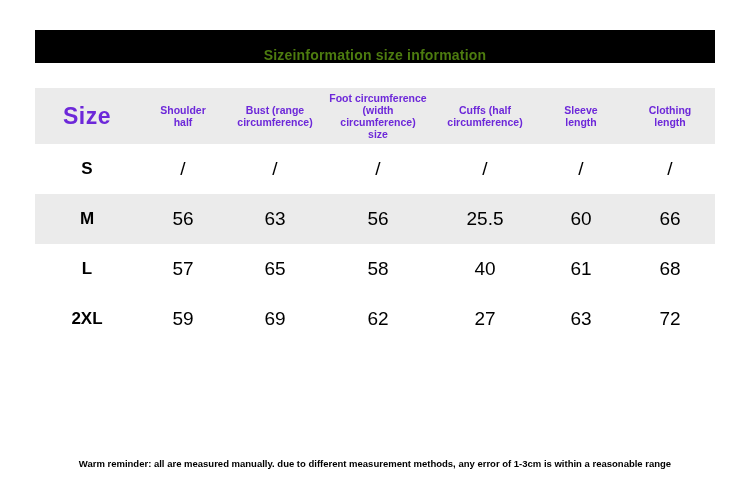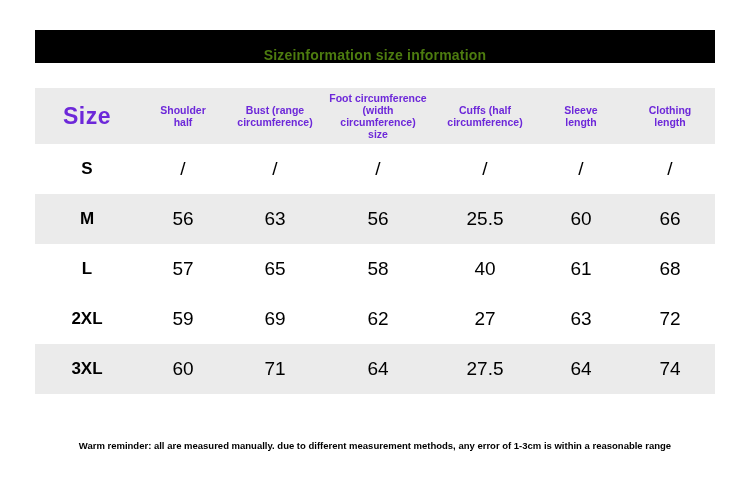--- a/index.html
+++ b/index.html
@@ -98,21 +98,21 @@
   col.c2 { width: 96px; }
   col.c3 { width: 110px; }
   col.c4 { width: 104px; }
   col.c5 { width: 88px; }
   col.c6 { width: 90px; }
 
   
   .footer-note {
     position: absolute;
     left: 0;
-    top: 440px;
+    top: 458px;
     width: 750px;
     text-align: center;
     font-size: 9.5px;
     font-weight: bold;
     color: #000000;
   }
 
   .head-line2 { display: block; }
 </style>
 </head>
@@ -196,27 +196,18 @@
       <tr class="data-row plain">
         <td class="size-label label-red">2XL</td>
         <td>59</td>
         <td>69</td>
         <td>62</td>
         <td>27</td>
         <td>63</td>
         <td>72</td>
       </tr>
 
-      <tr class="data-row shade">
-        <td class="size-label label-blue">3XL</td>
-        <td>60</td>
-        <td>71</td>
-        <td>64</td>
-        <td>27.5</td>
-        <td>64</td>
-        <td>74</td>
-      </tr>
     </tbody>
   </table>
 
   <div class="footer-note">Warm reminder: all are measured manually. due to different measurement methods, any error of 1-3cm is within a reasonable range</div>
 
 </div>
 
 </body></html>

